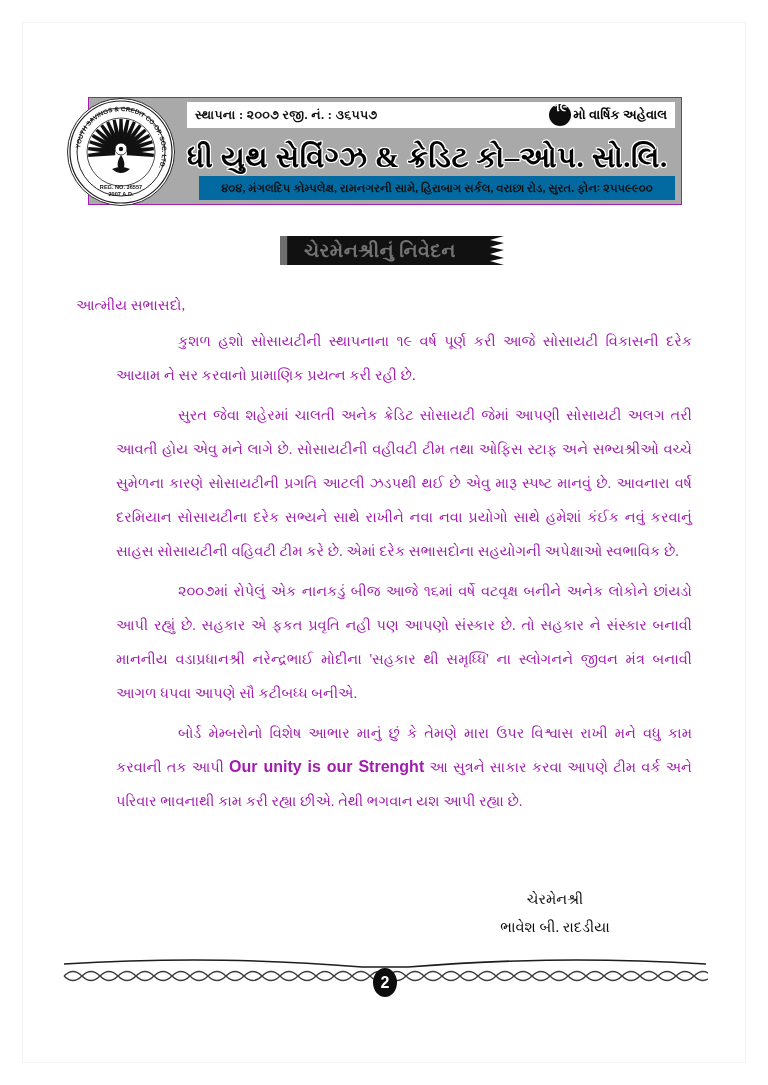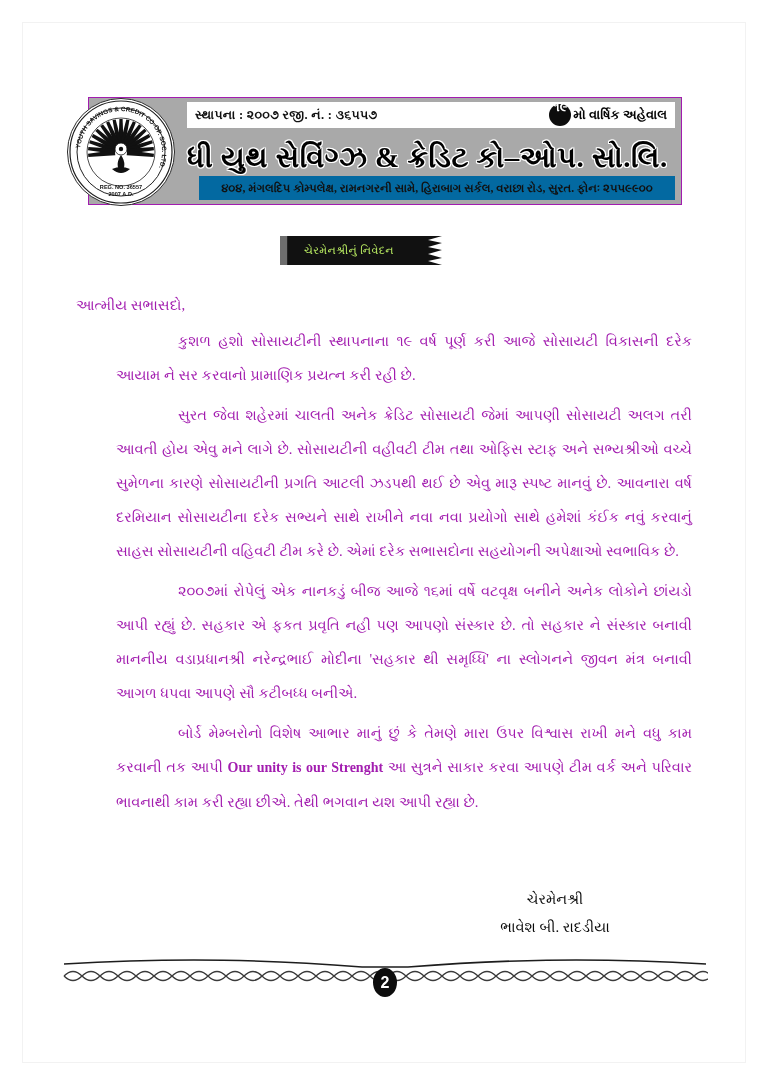--- a/index.html
+++ b/index.html
@@ -163,23 +163,23 @@
     border-right: 1px solid #222;
   }
   .ribbon-body {
     background: #111111;
     height: 29px;
     display: flex;
     align-items: center;
     padding: 0 14px 0 16px;
   }
   .ribbon-title {
-    color: #bef264;
-    font-size: 11px;
-    font-weight: normal;
+    color: #737373;
+    font-size: 19px;
+    font-weight: bold;
     letter-spacing: 0.4px;
     white-space: nowrap;
   }
   .ribbon-flag { display: block; }
 
   
   .body-copy {
     position: absolute;
     left: 76px;
     top: 288px;
@@ -195,23 +195,23 @@
   }
   .body-copy p.indent {
     text-indent: 62px;
     margin-left: 40px;
   }
   .body-copy p.salutation {
     text-indent: 0;
     margin-bottom: 2px;
   }
   .eng-phrase {
-    font-family: Liberation Serif, serif;
-    font-weight: bold;
-    font-size: 14px;
+    font-family: Liberation Sans, sans-serif;
+    font-weight: bold;
+    font-size: 16px;
   }
 
   
   .signature {
     position: absolute;
     left: 430px;
     top: 885px;
     width: 250px;
     text-align: center;
     font-size: 14.6px;

